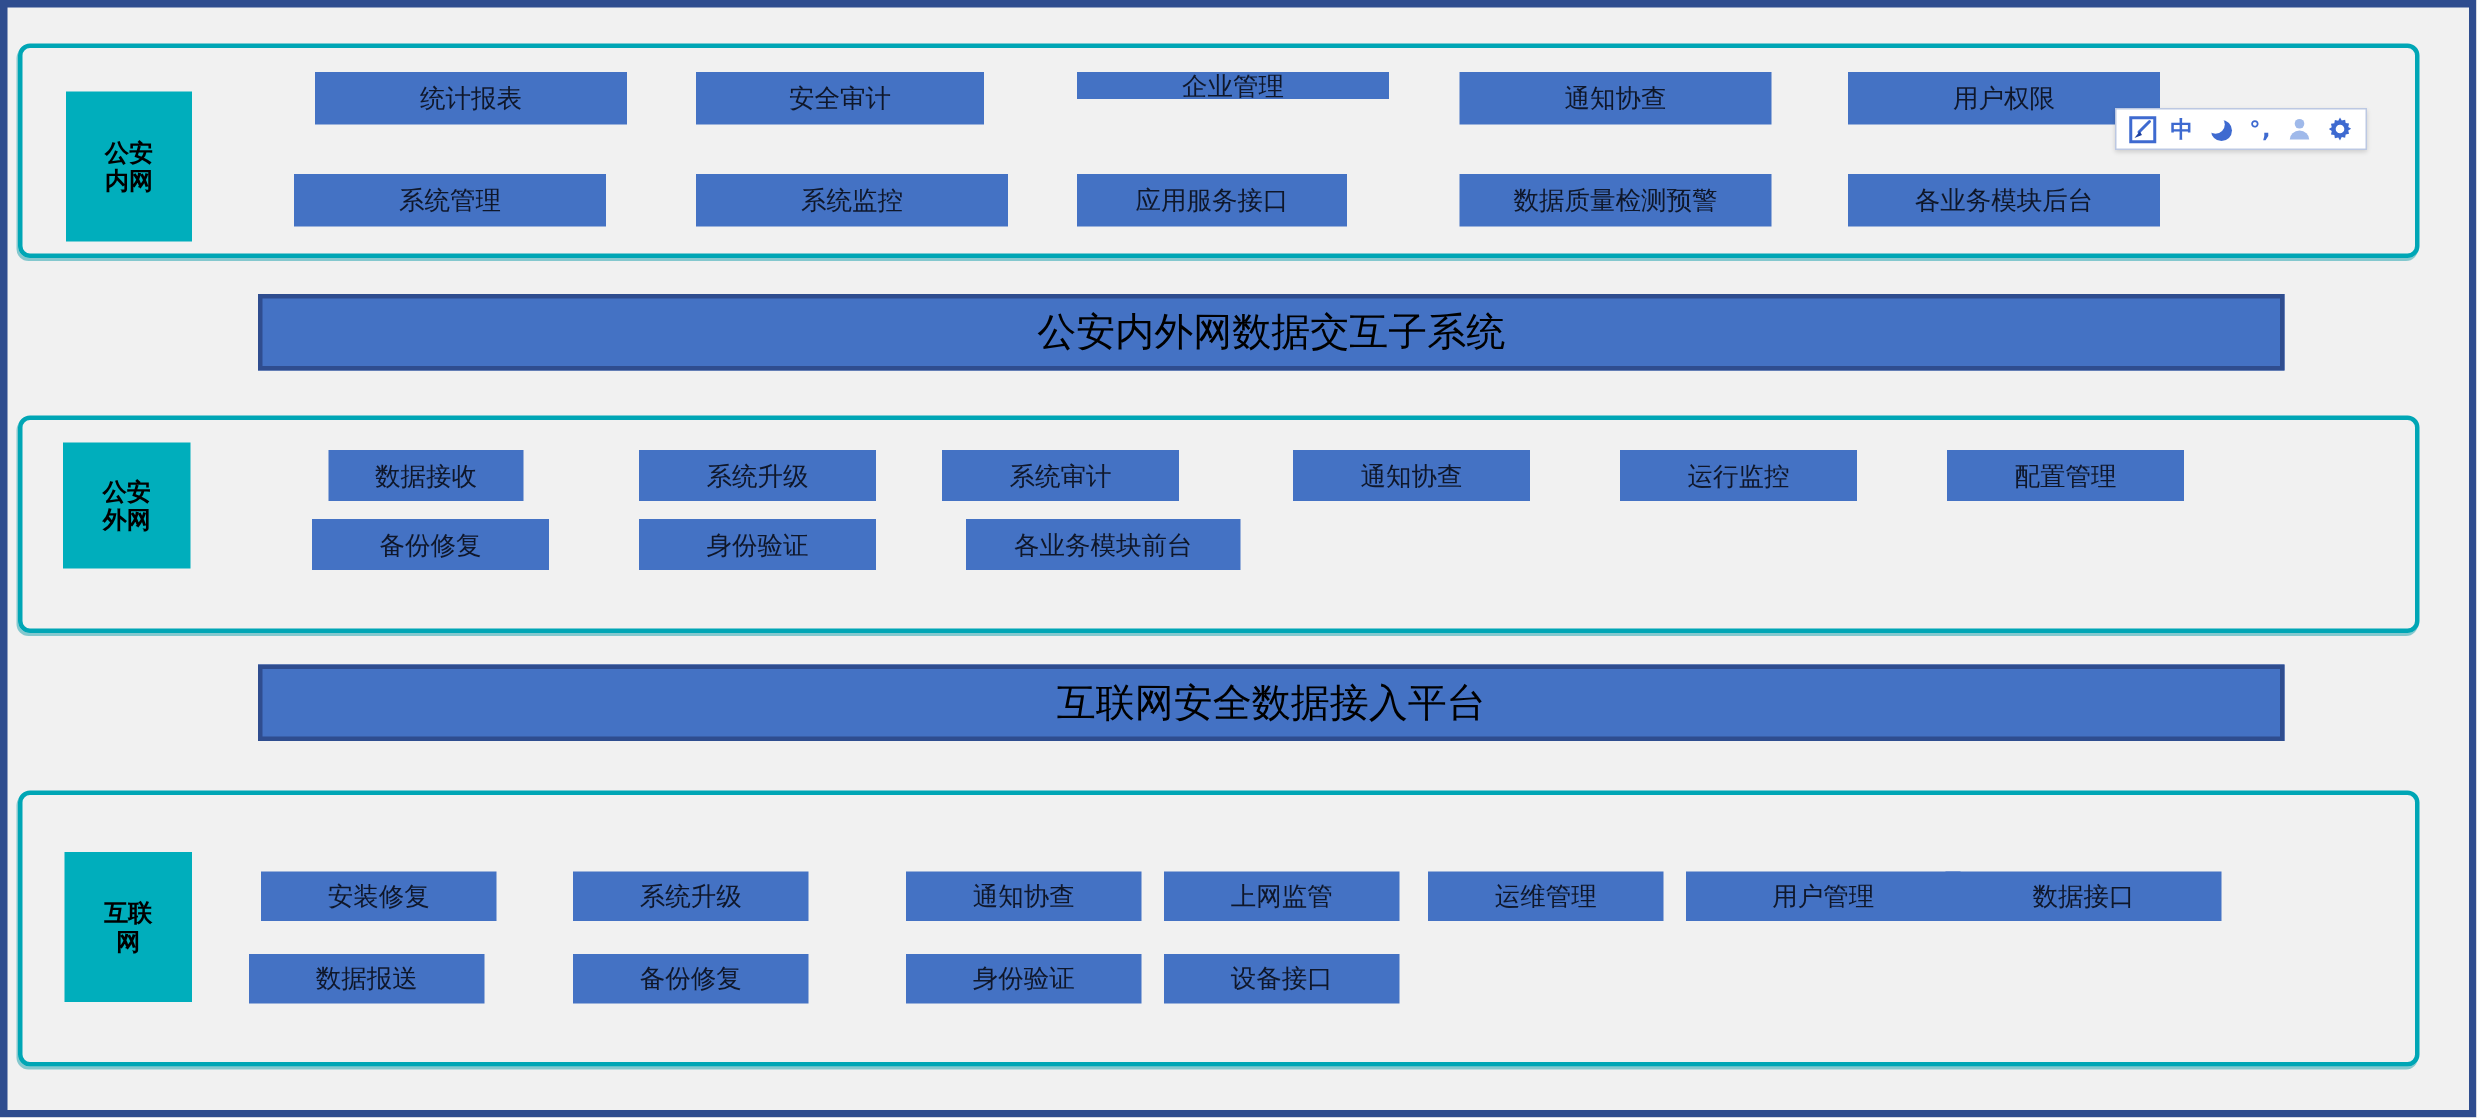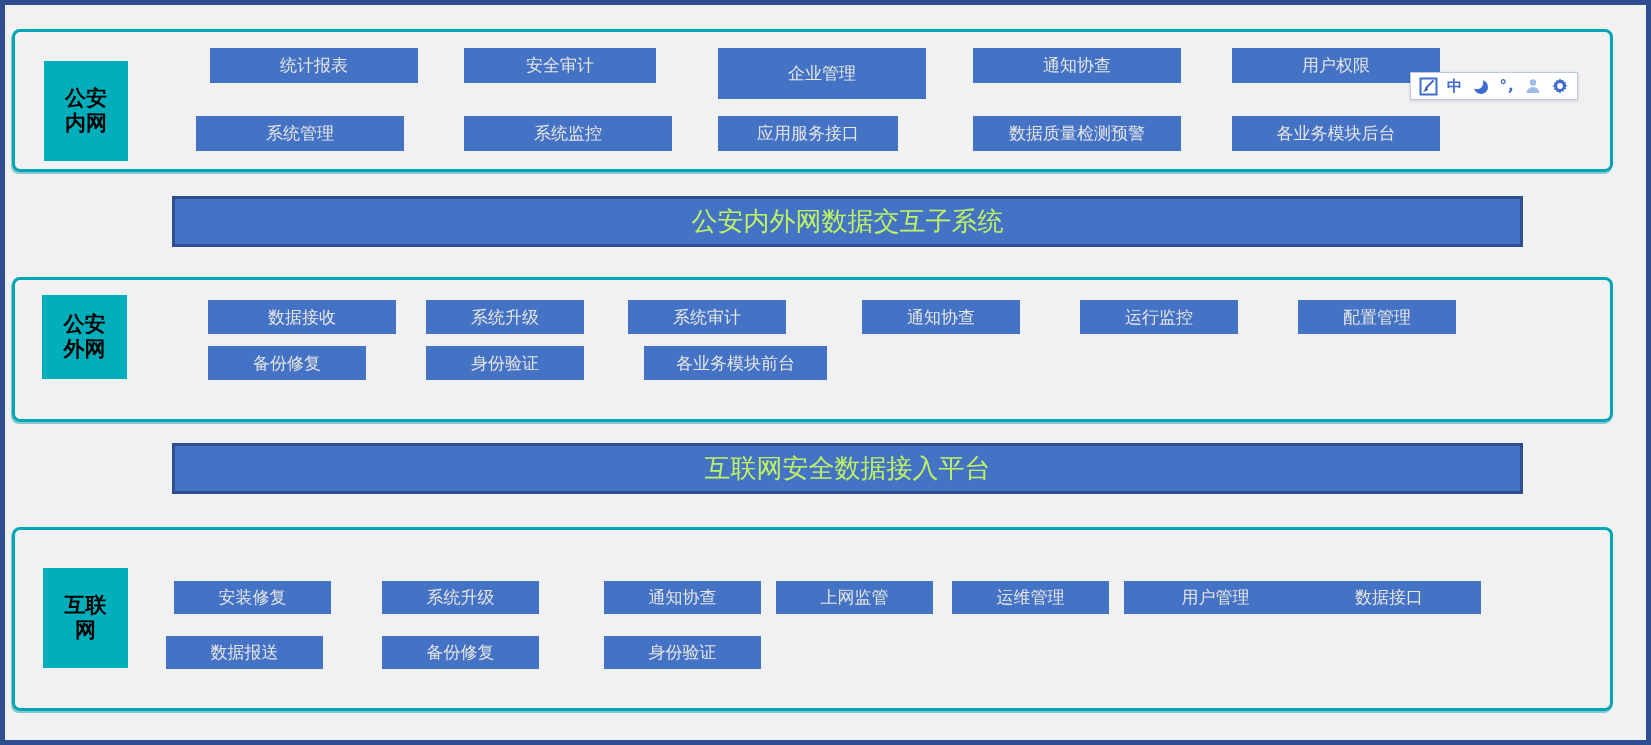--- a/index.html
+++ b/index.html
@@ -6,31 +6,31 @@
   .canvas{
     position:relative;width:1651px;height:745px;background:#f1f1f1;
     font-family:"DejaVu Sans","Liberation Sans",sans-serif;overflow:hidden;
   }
   .frame{position:absolute;inset:0;border:5px solid #2f4d8f;pointer-events:none;}
   .section{
     position:absolute;border:3px solid #00a6b5;border-radius:8px;background:transparent;
     box-shadow:-1px 2px 0 rgba(0,151,163,.45);
   }
   .net-label{
-    position:absolute;background:#00aebc;color:#000;font-weight:bold;font-size:21px;
+    position:absolute;background:#00aebc;color:#000;font-weight:bold;font-size:16px;
     display:flex;flex-direction:column;align-items:center;justify-content:center;
     line-height:1.2;text-align:center;
   }
   .net-label span{display:block;}
   .btn{
-    position:absolute;background:#4472c4;color:#e5e5e5;font-size:17px;
+    position:absolute;background:#4472c4;color:#0f172a;font-size:17px;
     display:flex;align-items:center;justify-content:center;white-space:nowrap;
   }
   .bar{
-    position:absolute;background:#4472c4;border:3px solid #2f4d8f;color:#bef264;font-size:26px;
+    position:absolute;background:#4472c4;border:3px solid #2f4d8f;color:#000000;font-size:26px;
     display:flex;align-items:center;justify-content:center;box-sizing:border-box;
   }
   .ime{
     position:absolute;left:1410px;top:72px;width:158px;height:26px;background:#fff;
     border:1px solid #bcc8e2;box-shadow:0 1px 3px rgba(0,0,0,.15);
     display:flex;align-items:center;justify-content:space-around;padding:0 4px;z-index:10;
   }
   .ime-item{
     width:22px;height:22px;display:flex;align-items:center;justify-content:center;
     color:#3e6ad0;font-size:15px;font-weight:bold;cursor:pointer;
@@ -45,21 +45,21 @@
   <div class="frame"></div>
 
   <div class="section" style="left:12px;top:29px;width:1595px;height:137px"></div>
   <div class="net-label" style="left:44px;top:61px;width:84px;height:100px">
     <span>公安</span>
     <span>内网</span>
   </div>
 
   <div class="btn" style="left:210px;top:48px;width:208px;height:35px">统计报表</div>
   <div class="btn" style="left:464px;top:48px;width:192px;height:35px">安全审计</div>
-  <div class="btn" style="left:718px;top:48px;width:208px;height:51px">企业管理</div>
+  <div class="btn" style="left:718px;top:48px;width:208px;height:18px">企业管理</div>
   <div class="btn" style="left:973px;top:48px;width:208px;height:35px">通知协查</div>
   <div class="btn" style="left:1232px;top:48px;width:208px;height:35px">用户权限</div>
 
   <div class="btn" style="left:196px;top:116px;width:208px;height:35px">系统管理</div>
   <div class="btn" style="left:464px;top:116px;width:208px;height:35px">系统监控</div>
   <div class="btn" style="left:718px;top:116px;width:180px;height:35px">应用服务接口</div>
   <div class="btn" style="left:973px;top:116px;width:208px;height:35px">数据质量检测预警</div>
   <div class="btn" style="left:1232px;top:116px;width:208px;height:35px">各业务模块后台</div>
 
   <div class="ime">
@@ -93,21 +93,21 @@
   </div>
 
   <div class="bar" style="left:172px;top:196px;width:1351px;height:51px">公安内外网数据交互子系统</div>
 
   <div class="section" style="left:12px;top:277px;width:1595px;height:139px"></div>
   <div class="net-label" style="left:42px;top:295px;width:85px;height:84px">
     <span>公安</span>
     <span>外网</span>
   </div>
 
-  <div class="btn" style="left:208px;top:300px;width:188px;height:34px">数据接收</div>
+  <div class="btn" style="left:219px;top:300px;width:130px;height:34px">数据接收</div>
   <div class="btn" style="left:426px;top:300px;width:158px;height:34px">系统升级</div>
   <div class="btn" style="left:628px;top:300px;width:158px;height:34px">系统审计</div>
   <div class="btn" style="left:862px;top:300px;width:158px;height:34px">通知协查</div>
   <div class="btn" style="left:1080px;top:300px;width:158px;height:34px">运行监控</div>
   <div class="btn" style="left:1298px;top:300px;width:158px;height:34px">配置管理</div>
 
   <div class="btn" style="left:208px;top:346px;width:158px;height:34px">备份修复</div>
   <div class="btn" style="left:426px;top:346px;width:158px;height:34px">身份验证</div>
   <div class="btn" style="left:644px;top:346px;width:183px;height:34px">各业务模块前台</div>
 
@@ -123,14 +123,15 @@
   <div class="btn" style="left:382px;top:581px;width:157px;height:33px">系统升级</div>
   <div class="btn" style="left:604px;top:581px;width:157px;height:33px">通知协查</div>
   <div class="btn" style="left:776px;top:581px;width:157px;height:33px">上网监管</div>
   <div class="btn" style="left:952px;top:581px;width:157px;height:33px">运维管理</div>
   <div class="btn" style="left:1124px;top:581px;width:183px;height:33px">用户管理</div>
   <div class="btn" style="left:1297px;top:581px;width:184px;height:33px">数据接口</div>
 
   <div class="btn" style="left:166px;top:636px;width:157px;height:33px">数据报送</div>
   <div class="btn" style="left:382px;top:636px;width:157px;height:33px">备份修复</div>
   <div class="btn" style="left:604px;top:636px;width:157px;height:33px">身份验证</div>
+  <div class="btn" style="left:776px;top:636px;width:157px;height:33px">设备接口</div>
 
 </div>
 
 </body></html>

